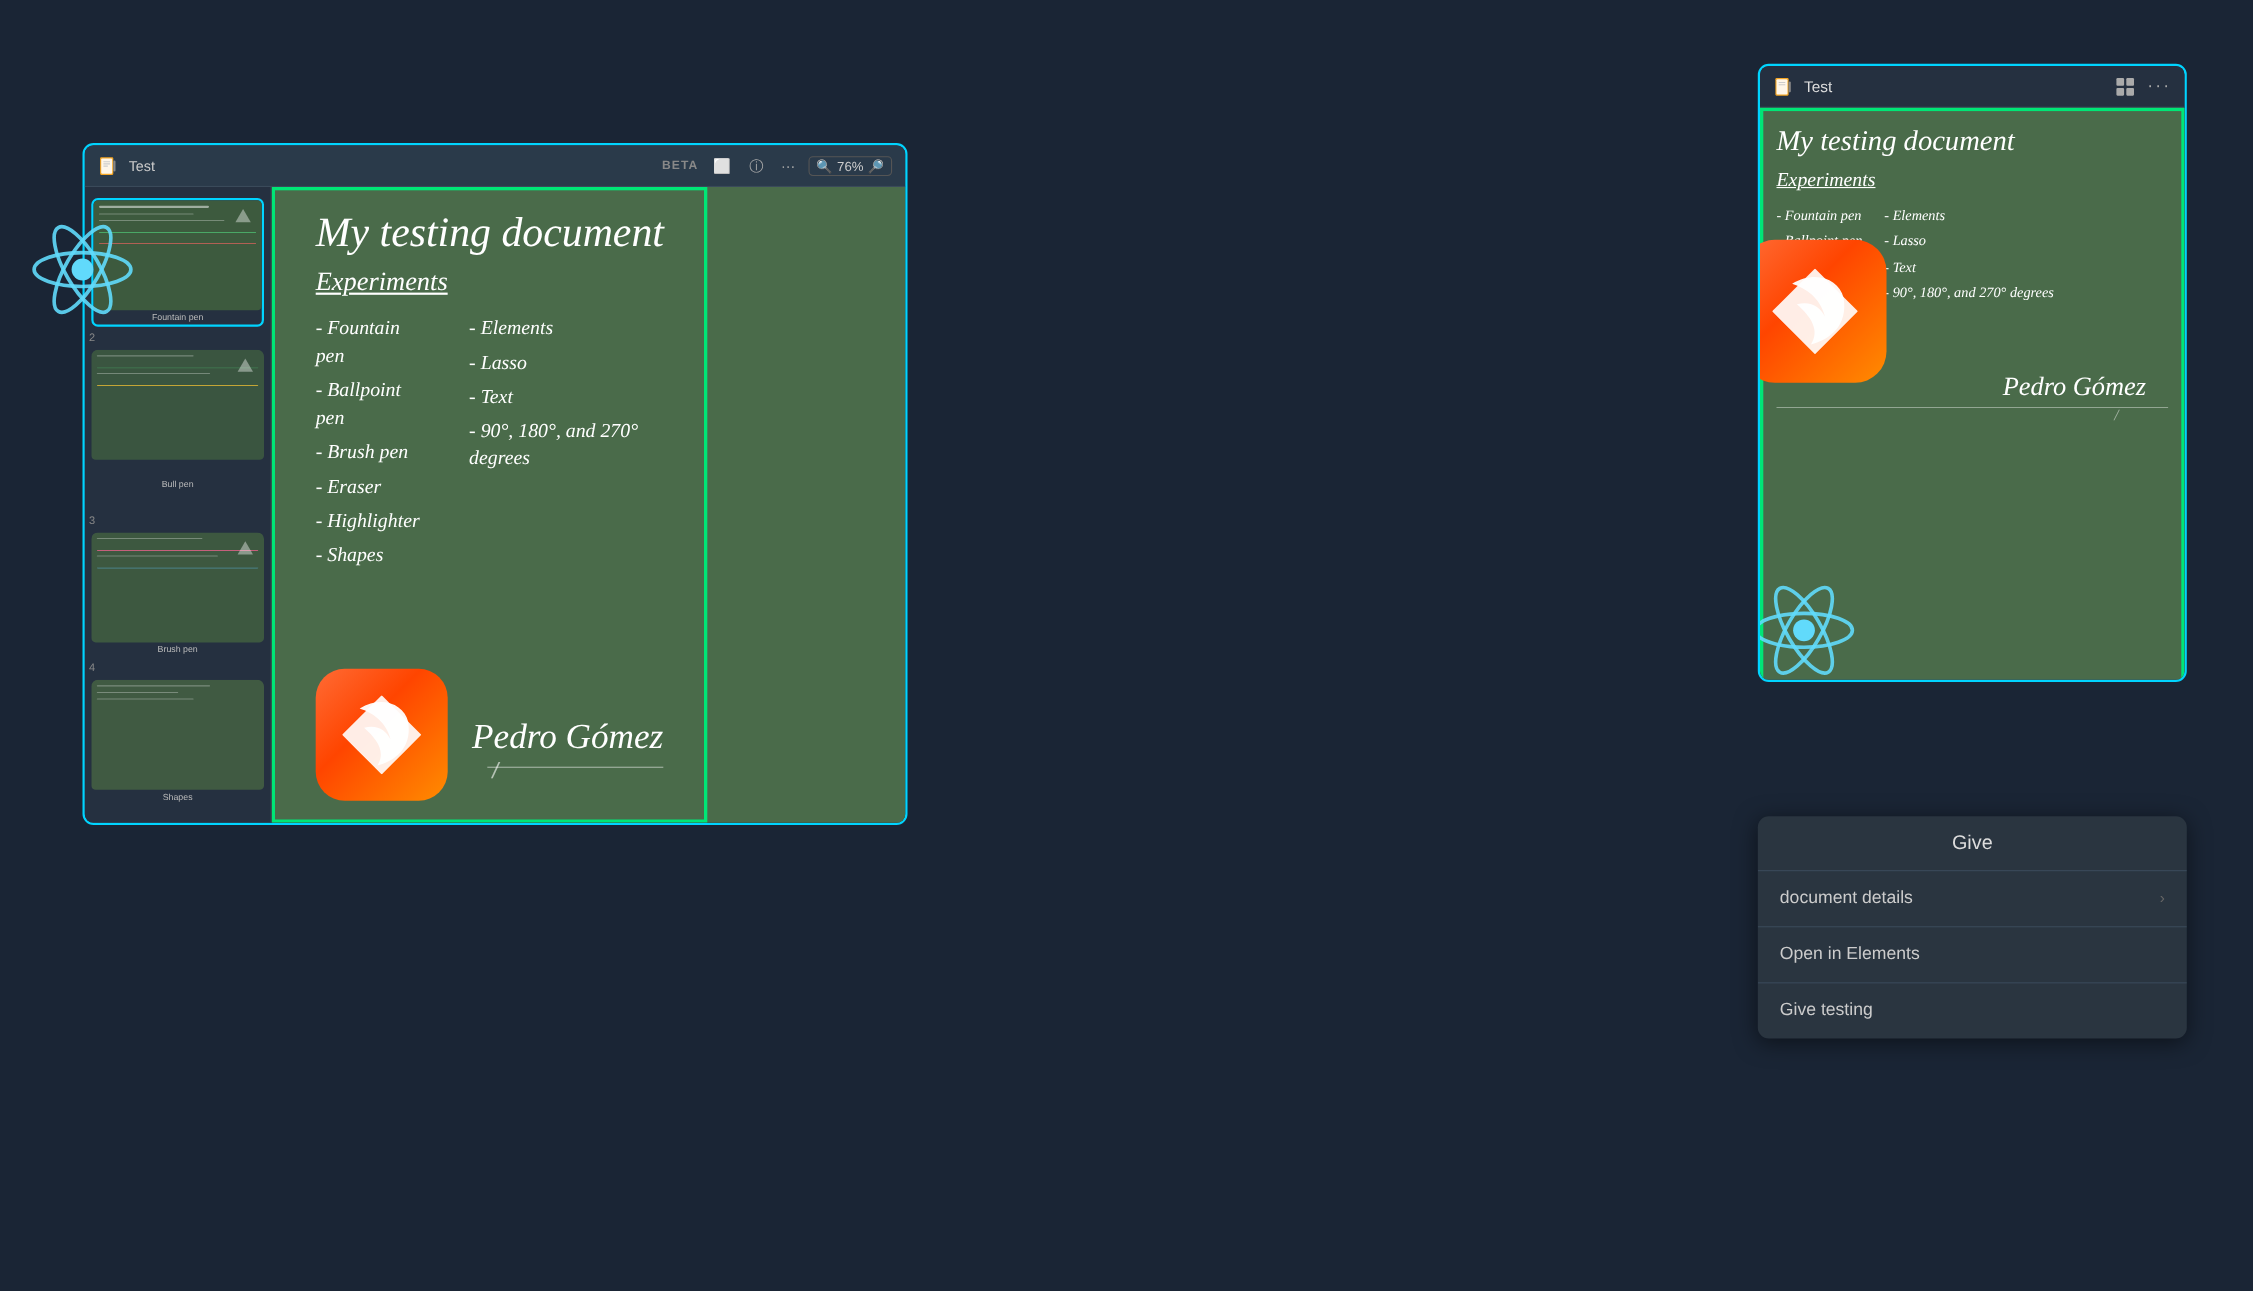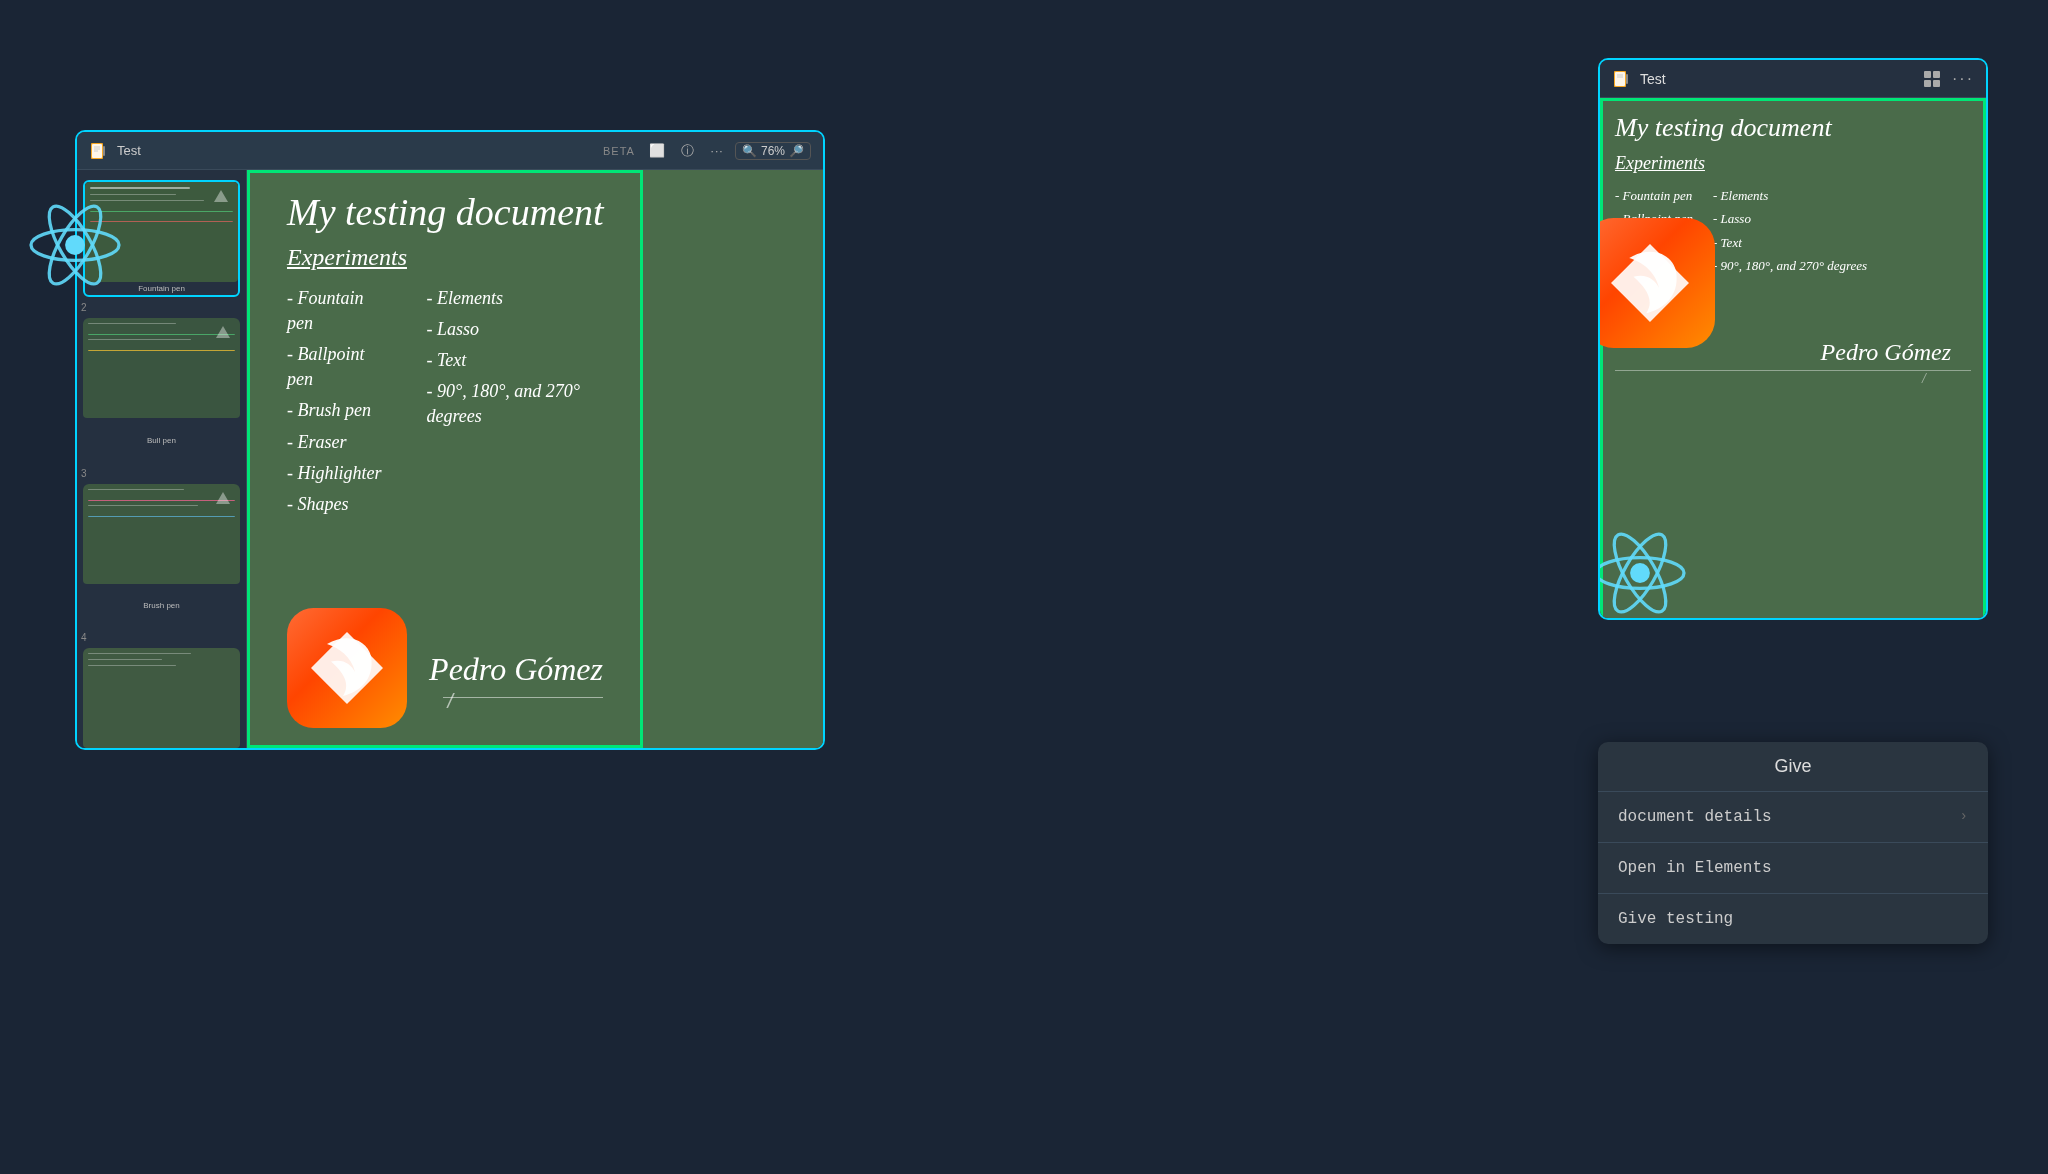--- a/index.html
+++ b/index.html
@@ -35,20 +35,21 @@
     }
     .titlebar-title {
       font-size: 13px;
       color: #ccc;
       flex: 1;
     }
     .titlebar-badge {
       font-size: 11px;
       color: #888;
       letter-spacing: 1px;
+      font-weight: bold;
     }
     .titlebar-controls {
       display: flex;
       align-items: center;
       gap: 8px;
     }
     .titlebar-btn {
       color: #aaa;
       font-size: 13px;
       cursor: pointer;
@@ -399,21 +400,20 @@
     }
     .more-menu-item {
       display: flex;
       align-items: flex-start;
       justify-content: space-between;
       padding: 16px 20px;
       color: #ccc;
       font-size: 16px;
       cursor: pointer;
       border-bottom: 1px solid #3a4a5a;
-      font-family: Liberation Mono, monospace;
     }
     .more-menu-item:last-child {
       border-bottom: none;
     }
     .more-menu-item .chevron {
       color: #666;
       font-size: 14px;
     }
     .more-menu-version {
       display: flex;
@@ -519,21 +519,21 @@
       <div class="sidebar-page">
         <div class="sidebar-page-thumb" style="background:#3d5840;">
           <div class="thumb-lines">
             <div class="thumb-line" style="width:65%;"></div>
             <div class="thumb-line wavy" style="border-bottom-color:rgba(255,100,150,0.7);"></div>
             <div class="thumb-line" style="width:75%;"></div>
             <div class="thumb-line wavy2" style="border-bottom-color:rgba(100,200,255,0.6);"></div>
           </div>
           <div class="thumb-triangle"></div>
         </div>
-        <div class="sidebar-page-label" style="font-size:8px;color:#bbb;padding:17px 4px;">Brush pen</div>
+        <div class="sidebar-page-label" style="font-size:8px;color:#bbb;padding:2px 4px;">Brush pen</div>
       </div>
 
       <div class="page-number">4</div>
       <div class="sidebar-page">
         <div class="sidebar-page-thumb" style="background:#405a42;">
           <div class="thumb-lines">
             <div class="thumb-line" style="width:70%;"></div>
             <div class="thumb-line" style="width:50%;"></div>
             <div class="thumb-line" style="width:60%;"></div>
           </div>

